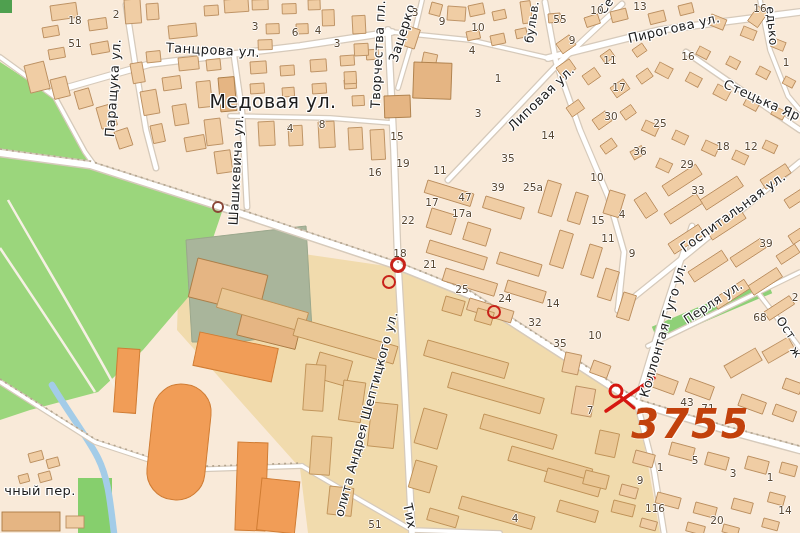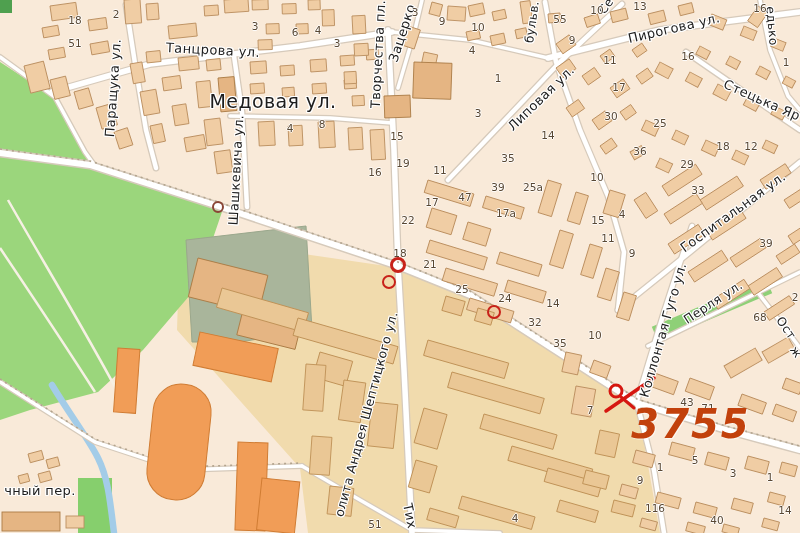--- a/index.html
+++ b/index.html
@@ -349,21 +349,21 @@
       <span class="house-num" style="left: 322px; top: 124px; transform: translate(-50%, -50%) rotate(0deg);">8</span>
       <span class="house-num" style="left: 290px; top: 128px; transform: translate(-50%, -50%) rotate(0deg);">4</span>
       <span class="house-num" style="left: 397px; top: 136px; transform: translate(-50%, -50%) rotate(0deg);">15</span>
       <span class="house-num" style="left: 403px; top: 163px; transform: translate(-50%, -50%) rotate(0deg);">19</span>
       <span class="house-num" style="left: 375px; top: 172px; transform: translate(-50%, -50%) rotate(0deg);">16</span>
       <span class="house-num" style="left: 465px; top: 153px; transform: translate(-50%, -50%) rotate(0deg); margin-top: 44px;">47</span>
       <span class="house-num" style="left: 508px; top: 158px; transform: translate(-50%, -50%) rotate(0deg);">35</span>
       <span class="house-num" style="left: 548px; top: 135px; transform: translate(-50%, -50%) rotate(0deg);">14</span>
       <span class="house-num" style="left: 440px; top: 170px; transform: translate(-50%, -50%) rotate(0deg);">11</span>
       <span class="house-num" style="left: 432px; top: 202px; transform: translate(-50%, -50%) rotate(0deg);">17</span>
-      <span class="house-num" style="left: 462px; top: 213px; transform: translate(-50%, -50%) rotate(0deg); margin-left: 44px;">17a</span>
+      <span class="house-num" style="left: 462px; top: 213px; transform: translate(-50%, -50%) rotate(0deg);">17a</span>
       <span class="house-num" style="left: 408px; top: 220px; transform: translate(-50%, -50%) rotate(0deg);">22</span>
       <span class="house-num" style="left: 400px; top: 253px; transform: translate(-50%, -50%) rotate(0deg);">18</span>
       <span class="house-num" style="left: 430px; top: 264px; transform: translate(-50%, -50%) rotate(0deg);">21</span>
       <span class="house-num" style="left: 462px; top: 289px; transform: translate(-50%, -50%) rotate(0deg);">25</span>
       <span class="house-num" style="left: 505px; top: 298px; transform: translate(-50%, -50%) rotate(0deg);">24</span>
       <span class="house-num" style="left: 553px; top: 303px; transform: translate(-50%, -50%) rotate(0deg);">14</span>
       <span class="house-num" style="left: 535px; top: 322px; transform: translate(-50%, -50%) rotate(0deg);">32</span>
       <span class="house-num" style="left: 498px; top: 187px; transform: translate(-50%, -50%) rotate(0deg);">39</span>
       <span class="house-num" style="left: 533px; top: 187px; transform: translate(-50%, -50%) rotate(0deg);">25a</span>
       <span class="house-num" style="left: 597px; top: 177px; transform: translate(-50%, -50%) rotate(0deg);">10</span>
@@ -394,21 +394,21 @@
       <span class="house-num" style="left: 560px; top: 343px; transform: translate(-50%, -50%) rotate(0deg);">35</span>
       <span class="house-num" style="left: 590px; top: 410px; transform: translate(-50%, -50%) rotate(0deg);">7</span>
       <span class="house-num" style="left: 687px; top: 402px; transform: translate(-50%, -50%) rotate(0deg);">43</span>
       <span class="house-num" style="left: 708px; top: 408px; transform: translate(-50%, -50%) rotate(0deg);">71</span>
       <span class="house-num" style="left: 660px; top: 467px; transform: translate(-50%, -50%) rotate(0deg);">1</span>
       <span class="house-num" style="left: 695px; top: 460px; transform: translate(-50%, -50%) rotate(0deg);">5</span>
       <span class="house-num" style="left: 733px; top: 473px; transform: translate(-50%, -50%) rotate(0deg);">3</span>
       <span class="house-num" style="left: 770px; top: 477px; transform: translate(-50%, -50%) rotate(0deg);">1</span>
       <span class="house-num" style="left: 640px; top: 480px; transform: translate(-50%, -50%) rotate(0deg);">9</span>
       <span class="house-num" style="left: 655px; top: 508px; transform: translate(-50%, -50%) rotate(0deg);">116</span>
-      <span class="house-num" style="left: 717px; top: 520px; transform: translate(-50%, -50%) rotate(0deg);">40</span>
+      <span class="house-num" style="left: 717px; top: 520px; transform: translate(-50%, -50%) rotate(0deg);">20</span>
       <span class="house-num" style="left: 785px; top: 510px; transform: translate(-50%, -50%) rotate(0deg);">14</span>
       <span class="house-num" style="left: 375px; top: 524px; transform: translate(-50%, -50%) rotate(0deg);">51</span>
       <span class="house-num" style="left: 515px; top: 518px; transform: translate(-50%, -50%) rotate(0deg);">4</span>
     </div>
   <div class="overlay">
       <div class="ring" style="left: 218px; top: 207px; width: 12px; height: 12px; border-width: 2px; border-color: rgb(138, 69, 54);"></div>
       <div class="ring" style="left: 398px; top: 265px; width: 16px; height: 16px; border-width: 3px; border-color: rgb(200, 34, 26);"></div>
       <div class="ring" style="left: 389px; top: 282px; width: 14px; height: 14px; border-width: 2.5px; border-color: rgb(200, 34, 26);"></div>
       <div class="ring" style="left: 494px; top: 312px; width: 14px; height: 14px; border-width: 2.5px; border-color: rgb(200, 34, 26);"></div>
     </div>

